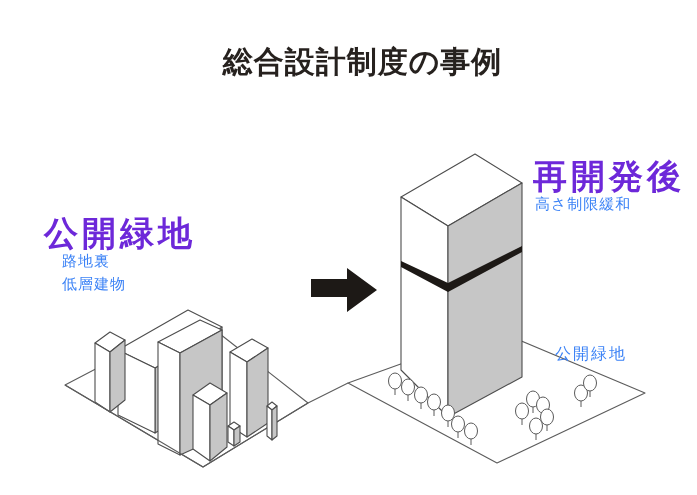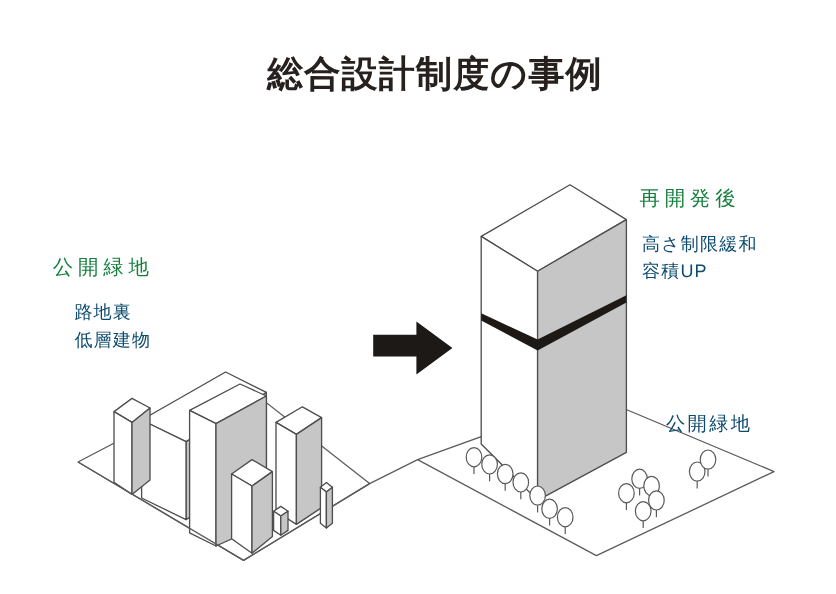--- a/index.html
+++ b/index.html
@@ -23,34 +23,34 @@
     margin: 0;
     text-align: center;
     font-size: 30px;
     font-weight: 700;
     letter-spacing: 1px;
     color: #26211e;
     padding-left: 28px;
   }
   .heading {
     position: absolute;
-    font-size: 17px;
-    font-weight: 400;
+    font-size: 34px;
+    font-weight: 700;
     letter-spacing: 4px;
-    color: #15803d;
+    color: #6d28d9;
     white-space: nowrap;
   }
   .heading.before { left: 44px; top: 211px; }
   .heading.after  { left: 533px; top: 154px; }
   .note {
     position: absolute;
     font-size: 15px;
     line-height: 23px;
     letter-spacing: 1px;
-    color: #0c4a6e;
+    color: #3b82f6;
     white-space: nowrap;
   }
   .note.before { left: 62px; top: 249px; }
   .note.after  { left: 535px; top: 192px; }
   .note.green  { left: 555px; top: 342px; font-size: 16px; letter-spacing: 2px; }
   svg polygon, svg polyline, svg line, svg ellipse {
     vector-effect: non-scaling-stroke;
   }
 </style>
 </head>
@@ -157,18 +157,17 @@
 
   <div class="note before">
     <div>路地裏</div>
     <div>低層建物</div>
   </div>
 
   <div class="heading after">再開発後</div>
 
   <div class="note after">
     <div>高さ制限緩和</div>
-    <div>容積UP</div>
   </div>
 
   <div class="note green">公開緑地</div>
 
 </div>
 
 </body></html>

